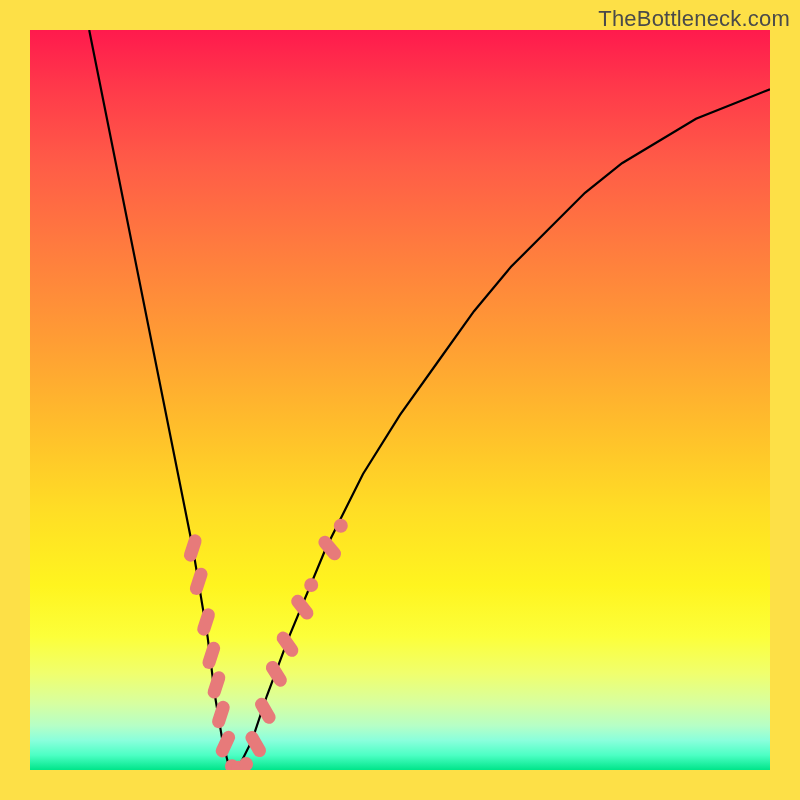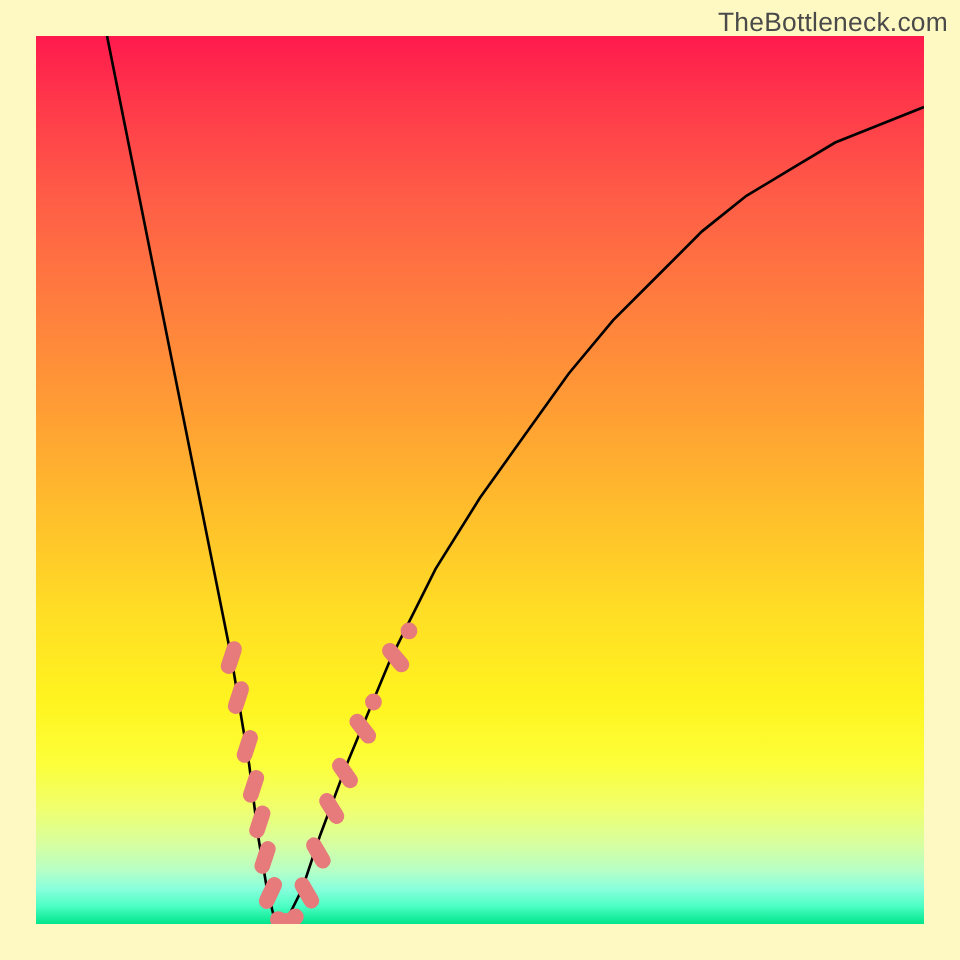--- a/index.html
+++ b/index.html
@@ -8,21 +8,21 @@
     width: 800px;
     height: 800px;
     overflow: hidden;
     background: #000;
     font-family: Arial, Helvetica, sans-serif;
   }
   .chart-container {
     position: relative;
     width: 800px;
     height: 800px;
-    background: #fef9c3;
+    background: #fde047;
     text-decoration: underline;
   }
   .plot-area {
     position: absolute;
     left: 30px;
     top: 30px;
     width: 740px;
     height: 740px;
     background: linear-gradient(
       to bottom,

